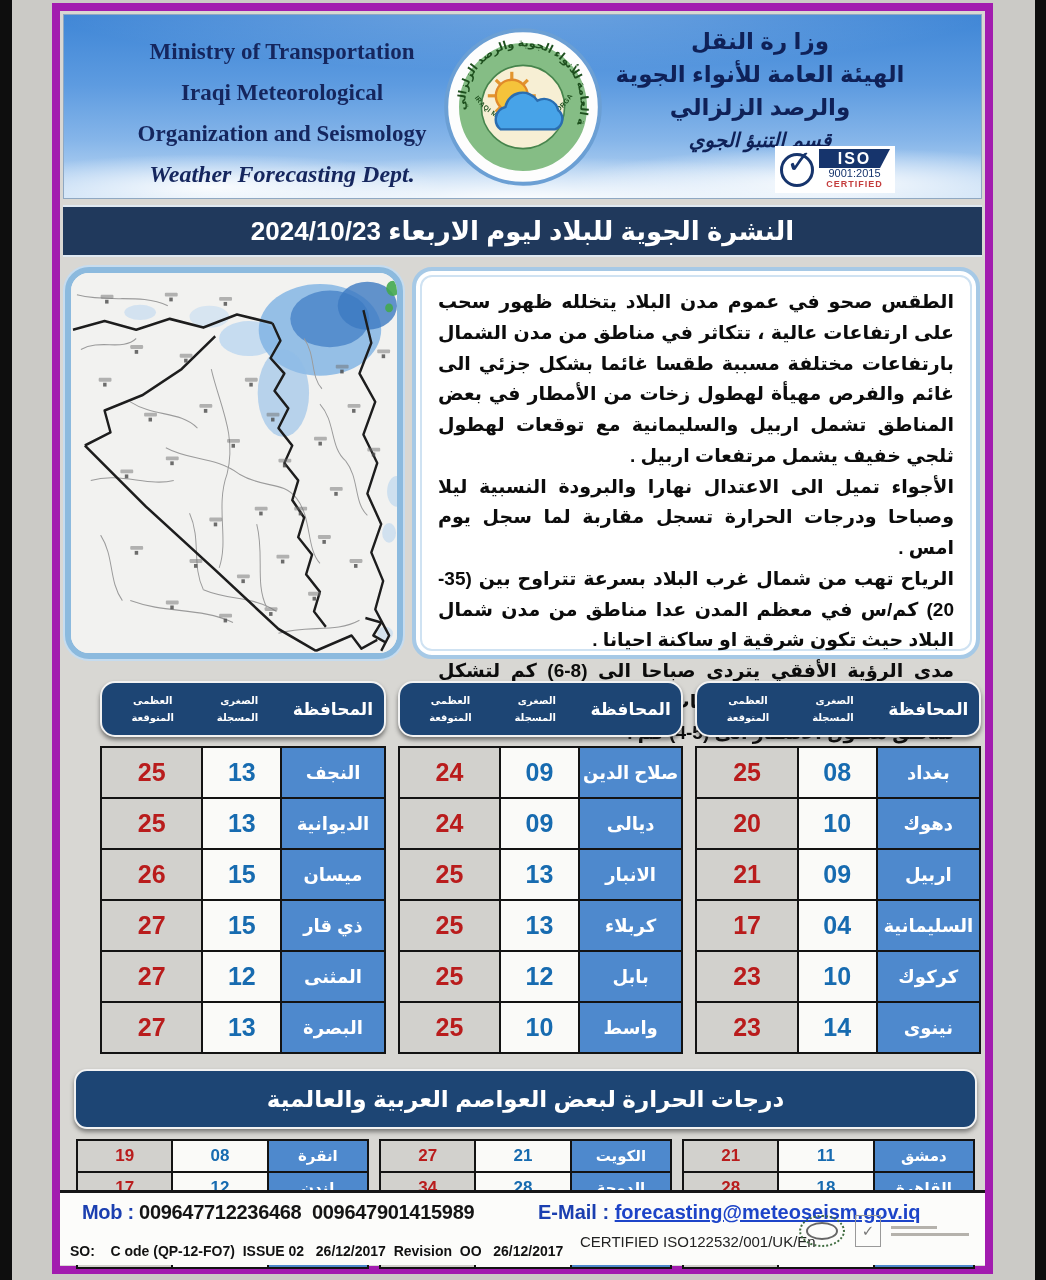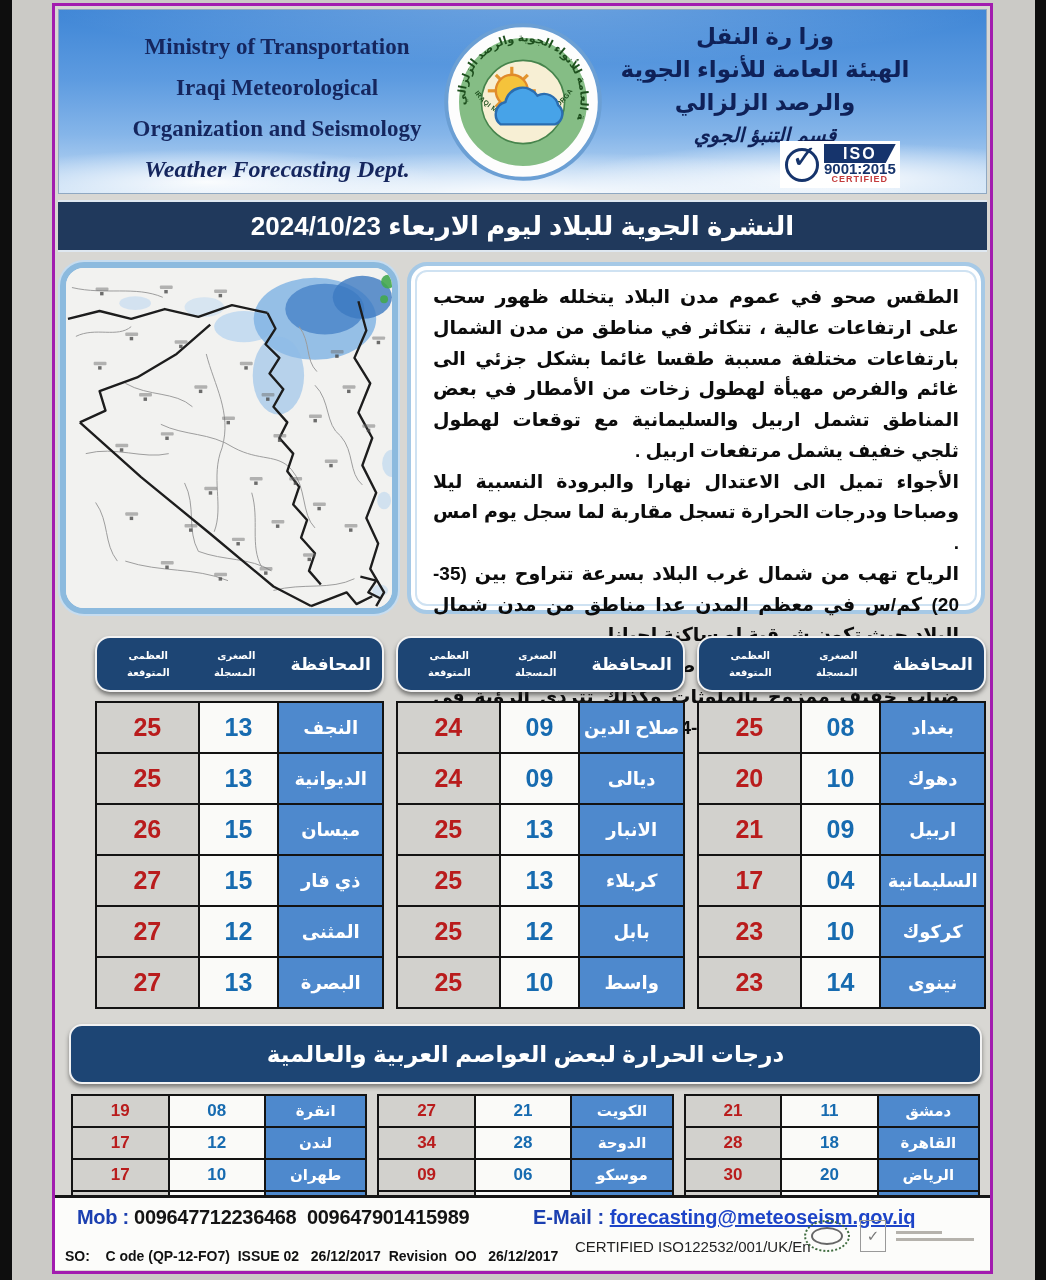--- a/index.html
+++ b/index.html
@@ -3,21 +3,21 @@
 <meta charset="utf-8">
 <style>
   html,body{margin:0;padding:0;}
   body{
     width:1046px;height:1280px;background:#0e0e0e;position:relative;overflow:hidden;
     font-family:"Liberation Sans","DejaVu Sans",sans-serif;
   }
   .scan-margin{position:absolute;left:12px;top:0;right:11px;bottom:0;background:#cbcac6;}
   .page{
     position:absolute;left:52px;top:3px;width:941px;height:1271px;box-sizing:border-box;
-    background:#d8d7d3;border:3px solid #a21caf;
+    background:#d8d7d3;border:8px solid #a21caf;
   }
   
   .banner{
     margin:3px;height:183px;position:relative;border:1px solid #8fa8c2;
     background:
       radial-gradient(60% 34% at 50% 102%, rgba(255,255,255,.97), rgba(255,255,255,0) 72%),
       radial-gradient(34% 24% at 16% 94%, rgba(255,255,255,.92), rgba(255,255,255,0) 75%),
       radial-gradient(38% 26% at 84% 92%, rgba(255,255,255,.92), rgba(255,255,255,0) 75%),
       radial-gradient(120% 90% at 50% -10%, rgba(255,255,255,.28), rgba(255,255,255,0) 45%),
       linear-gradient(180deg,#3f86d6 0%,#5d9be0 38%,#85b5e9 68%,#c7def5 100%);
@@ -31,31 +31,31 @@
   .banner-ar .l4{font-style:italic;font-size:20px;}
   .logo{position:absolute;left:50%;top:50%;transform:translate(-50%,-50%);width:160px;height:160px;}
   .iso{position:absolute;right:86px;bottom:5px;width:120px;height:47px;background:#fff;
     display:flex;align-items:center;padding:2px 5px;box-sizing:border-box;}
   .iso-circle{width:34px;height:34px;border-radius:50%;border:3px solid #16346c;box-sizing:border-box;
     position:relative;flex:none;}
   .iso-check{position:absolute;left:3px;top:-10px;font-size:32px;font-weight:bold;color:#16346c;line-height:1;}
   .iso-right{flex:1;margin-left:5px;}
   .iso-word{background:#16346c;color:#fff;font-weight:bold;font-size:16px;line-height:19px;
     text-align:center;letter-spacing:2px;clip-path:polygon(0 0,100% 0,86% 100%,0 100%);}
-  .iso-std{font-size:15px;color:#16346c;font-weight:bold;text-align:center;line-height:11px;}
+  .iso-std{font-size:11px;color:#16346c;font-weight:normal;text-align:center;line-height:11px;}
   .iso-cert{font-size:9px;color:#c43c3c;font-weight:bold;text-align:center;letter-spacing:1px;line-height:11px;}
   
   .titlebar{
     margin:6px 3px 0;height:48px;background:#20395c;direction:rtl;
     border-top:2px solid #dfe8f1;border-bottom:2px solid #dfe8f1;
     display:flex;align-items:center;justify-content:center;
     color:#fff;font-weight:bold;font-size:26px;letter-spacing:.5px;
   }
   
-  .content{display:flex;gap:9px;margin:10px 5px 0;height:352px;}
+  .content{display:flex;gap:9px;margin:10px 5px 0;height:392px;}
   .mapbox{width:338px;flex:none;border-radius:24px;border:6px solid #8cbade;box-sizing:border-box;
     overflow:hidden;background:#f2f2f0;box-shadow:0 0 0 2px #c6dcef;}
   .mapbox svg{display:block;width:100%;height:100%;}
   .textbox{flex:1;border-radius:20px;border:4px solid #a6c9e6;background:#fff;direction:rtl;
     box-shadow:inset 0 0 0 4px #fff, inset 0 0 0 6px #cfe2f2;
     padding:16px 22px 8px;box-sizing:border-box;}
   .fpara{margin:0;color:#0c0c0c;font-weight:bold;font-size:19px;line-height:1.62;
     text-align:justify;text-align-last:right;}
   
   .gov-section{margin:22px 4px 0 40px;}

